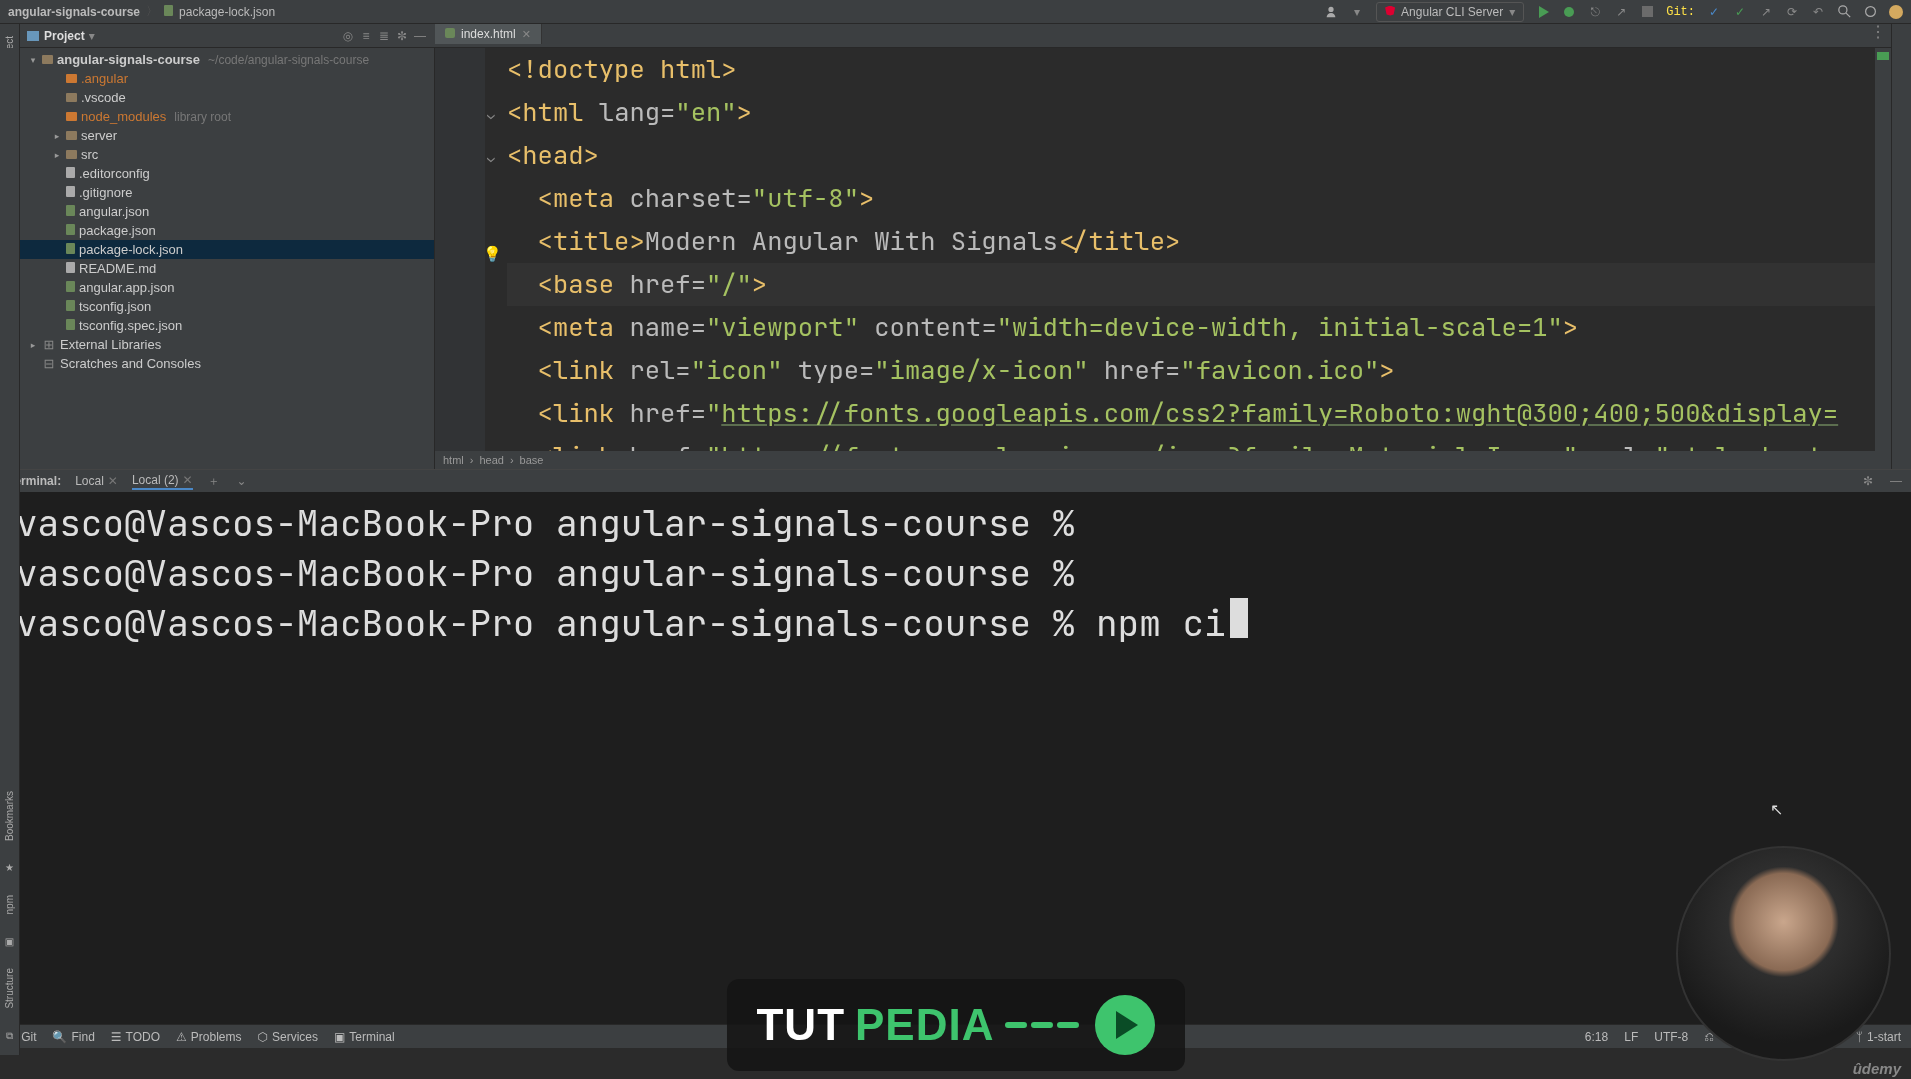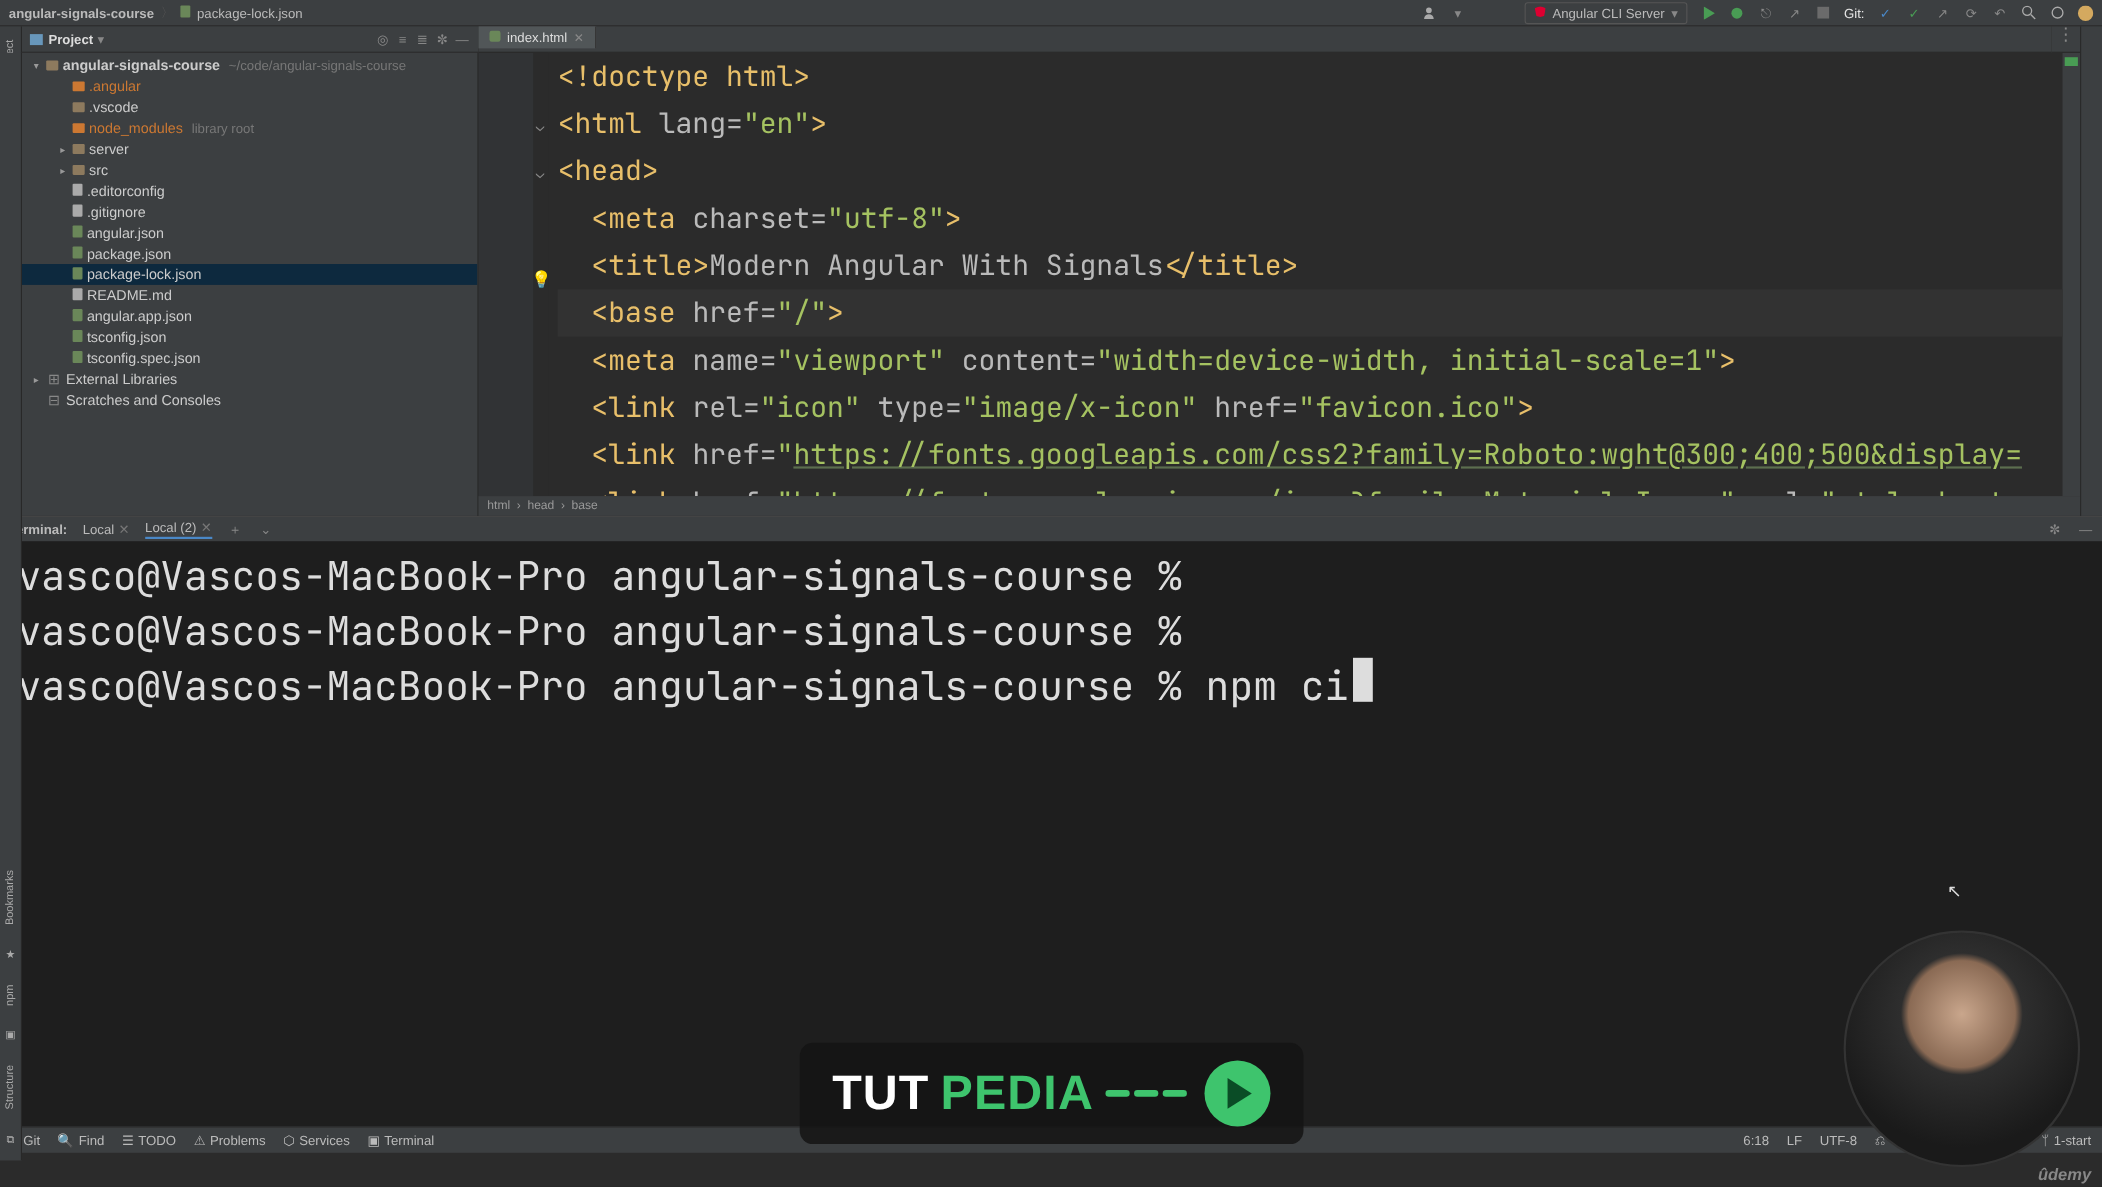--- a/index.html
+++ b/index.html
@@ -28,25 +28,24 @@
 .crumb { color: #bbb; }
 .crumb.bold { font-weight: 600; }
 .crumb-sep { color: #555; }
 .run-config {
   border: 1px solid #555;
   border-radius: 3px;
   padding: 2px 8px;
   display: flex;
   align-items: center;
   gap: 6px;
-  margin-left: 42px;
 }
 .angular-icon::before{content:"";display:inline-block;width:10px;height:10px;background:#dd0031;clip-path:polygon(50% 0,100% 20%,85% 90%,50% 100%,15% 90%,0 20%)}
 .toolbar-icon { width: 14px; height: 14px; display: inline-flex; align-items: center; justify-content: center; color: #888; }
-.git-label { color: #e5e5e5; }
+.git-label { color: #fde047; font-family: Liberation Mono, monospace; }
 
 
 .proj-header {
   height: 24px;
   background: #3c3f41;
   display: flex;
   align-items: center;
   padding: 0 6px;
   border-bottom: 1px solid #282828;
   font-size: 12px;
@@ -222,21 +221,21 @@
   width: 215px;
   height: 215px;
   border-radius: 50%;
   background: radial-gradient(circle at 50% 35%, #c9a68c 0%, #8a6a54 28%, #2e2e2e 32%, #1a1a1a 70%);
   border: 2px solid #333;
 }
 .tutpedia {
   position: absolute;
   left: 50%;
   transform: translateX(-50%);
-  bottom: 39px;
+  bottom: 8px;
   background: rgba(20,20,20,0.85);
   border-radius: 12px;
   padding: 16px 30px;
   display: flex;
   align-items: center;
   gap: 10px;
 }
 .tutpedia .tut { color: #fff; font-weight: 900; font-size: 44px; letter-spacing: 1px;}
 .tutpedia .pedia { color: #3ec46d; font-weight: 900; font-size: 44px; letter-spacing: 1px;}
 .tutpedia .play {

